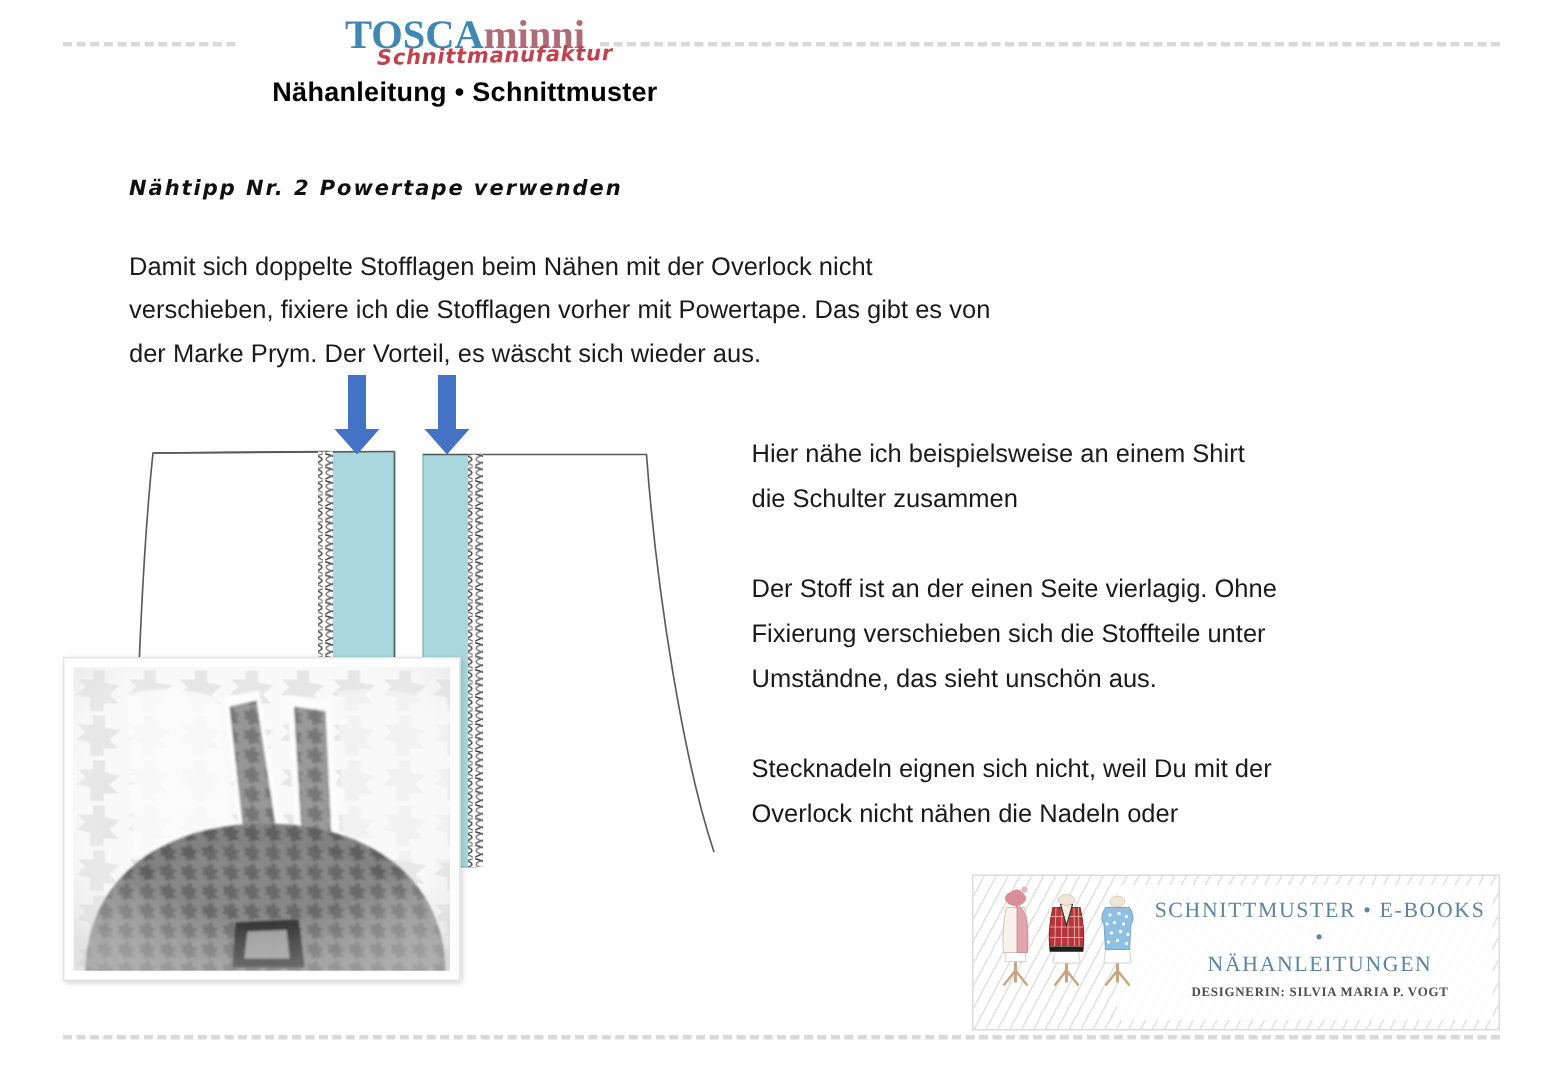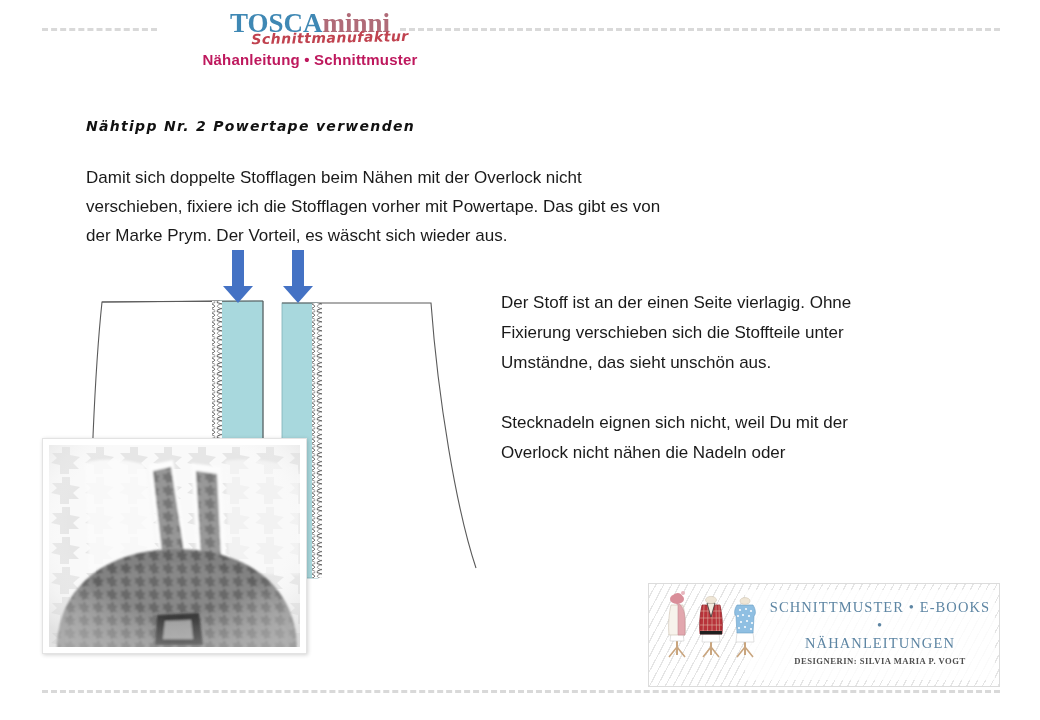--- a/index.html
+++ b/index.html
@@ -50,22 +50,22 @@
     color: #c0424f;
     letter-spacing: 0.5px;
     margin-top: -6px;
     transform: rotate(-1.2deg);
     display: block;
     padding-left: 40px;
   }
   #header-subtitle {
     font-family: "Liberation Sans", sans-serif;
     font-weight: bold;
-    font-size: 15px;
-    color: #be185d;
+    font-size: 18px;
+    color: #000000;
     margin-top: 6px;
     letter-spacing: 0.2px;
     white-space: nowrap;
   }
 
   
   #tip-title {
     position: absolute;
     left: 86px; top: 118px;
     font-family: "DejaVu Sans", sans-serif;
@@ -197,20 +197,24 @@
 
 <div id="tip-title">Nähtipp Nr. 2  Powertape verwenden</div>
 
 <div id="intro-paragraph">
   <span class="ln">Damit sich doppelte Stofflagen beim Nähen mit der Overlock nicht</span>
   <span class="ln">verschieben, fixiere ich die Stofflagen vorher mit Powertape. Das gibt es von</span>
   <span class="ln">der Marke Prym. Der Vorteil, es wäscht sich wieder aus.</span>
 </div>
 
 <div id="right-copy">
+  <div class="para">
+    <span class="ln">Hier nähe ich beispielsweise an einem Shirt</span>
+    <span class="ln">die Schulter zusammen</span>
+  </div>
   <div class="para">
     <span class="ln">Der Stoff ist an der einen Seite vierlagig. Ohne</span>
     <span class="ln">Fixierung verschieben sich die Stoffteile unter</span>
     <span class="ln">Umständne, das sieht unschön aus.</span>
   </div>
   <div class="para">
     <span class="ln">Stecknadeln eignen sich nicht, weil Du mit der</span>
     <span class="ln">Overlock nicht nähen die Nadeln oder</span>
   </div>
 </div>

